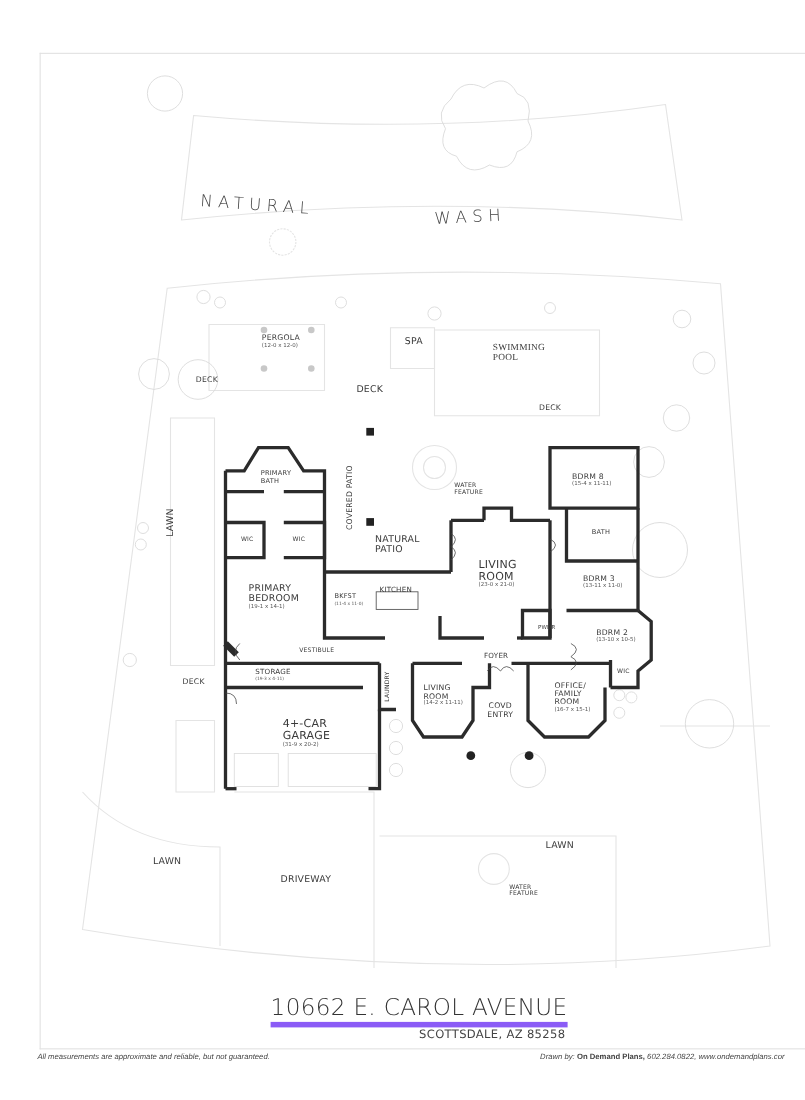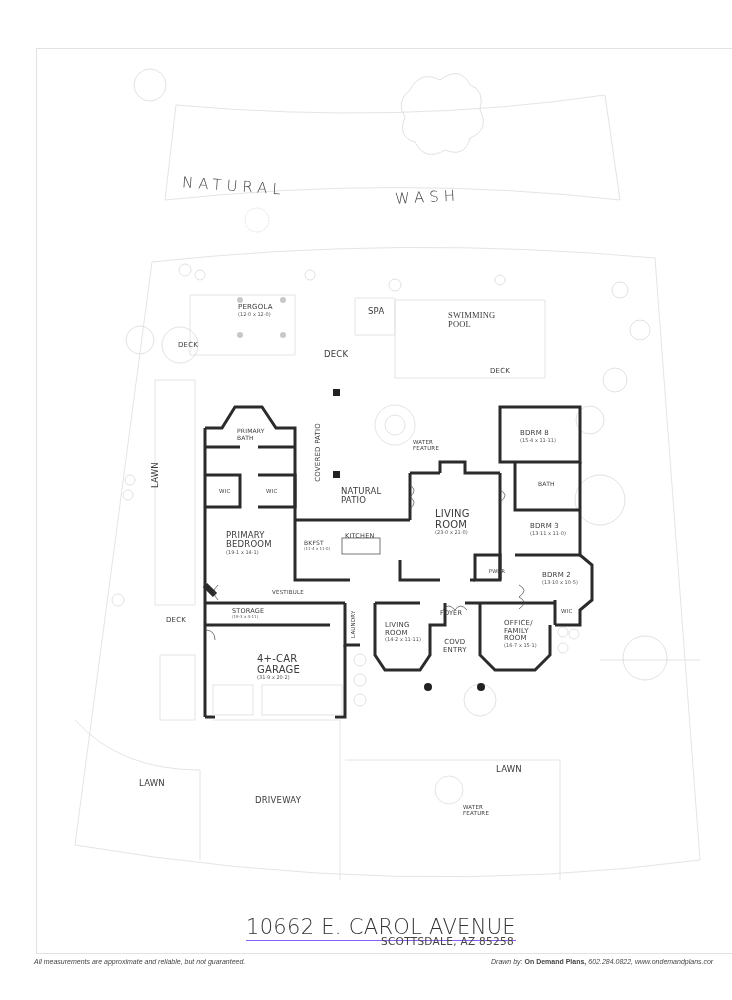--- a/index.html
+++ b/index.html
@@ -8,21 +8,21 @@
   svg.plan{position:absolute;left:0;top:0;}
   .lbl{position:absolute;font-family:"DejaVu Sans",sans-serif;color:#3a3a3a;letter-spacing:0.2px;white-space:nowrap;line-height:1.1;}
   .lbl .dim{display:block;font-size:5px;color:#555;letter-spacing:0;}
   .l-lg{font-size:10px;}
   .l-md{font-size:8.5px;}
   .l-sm{font-size:7px;}
   .l-xs{font-size:5.5px;}
   .hand{position:absolute;font-family:"DejaVu Sans",sans-serif;font-size:15px;letter-spacing:5px;color:#444;font-weight:300;}
   .vert{writing-mode:vertical-rl;}
   .rot90{transform:rotate(-90deg);transform-origin:left top;}
-  .title{position:absolute;left:246px;top:904px;font-family:"DejaVu Sans",sans-serif;font-size:21px;color:#333;letter-spacing:0.3px;font-weight:300;border-bottom:1px solid #8b5cf6;padding-bottom:1px;margin-top:11px;}
+  .title{position:absolute;left:246px;top:904px;font-family:"DejaVu Sans",sans-serif;font-size:21px;color:#333;letter-spacing:0.3px;font-weight:300;border-bottom:5px solid #8b5cf6;padding-bottom:1px;}
   .subtitle{position:absolute;left:381px;top:935px;font-family:"DejaVu Sans",sans-serif;font-size:10.5px;color:#444;letter-spacing:0.3px;}
   .disclaimer{position:absolute;left:34px;top:958px;font-size:7px;font-style:italic;color:#444;}
   .credit{position:absolute;left:491px;top:958px;font-size:7px;font-style:italic;color:#444;white-space:nowrap;}
   .credit b{font-style:normal;font-weight:bold;}
 </style>
 </head>
 <body>
 
 <div class="frame"></div>
 
@@ -223,21 +223,21 @@
 <div class="lbl l-lg" style="left:257px;top:653px;">
   <span style="display:block">4+-CAR</span>
   <span style="display:block">GARAGE</span>
   <span class="dim">(31-9 x 20-2)</span>
 </div>
 <div class="lbl l-sm" style="left:385px;top:622px;">
   <span style="display:block">LIVING</span>
   <span style="display:block">ROOM</span>
   <span class="dim">(14-2 x 11-11)</span>
 </div>
-<div class="lbl l-xs" style="left:440px;top:593px;font-size:6.5px;margin-top:17px;">FOYER</div>
+<div class="lbl l-xs" style="left:440px;top:593px;font-size:6.5px;">FOYER</div>
 <div class="lbl l-xs" style="left:489px;top:569px;font-size:5px;">PWDR</div>
 <div class="lbl l-sm" style="left:504px;top:620px;">
   <span style="display:block">OFFICE/</span>
   <span style="display:block">FAMILY</span>
   <span style="display:block">ROOM</span>
   <span class="dim">(16-7 x 15-1)</span>
 </div>
 <div class="lbl l-sm" style="left:520px;top:430px;">
   <span>BDRM 8</span>
   <span class="dim">(15-4 x 11-11)</span>

